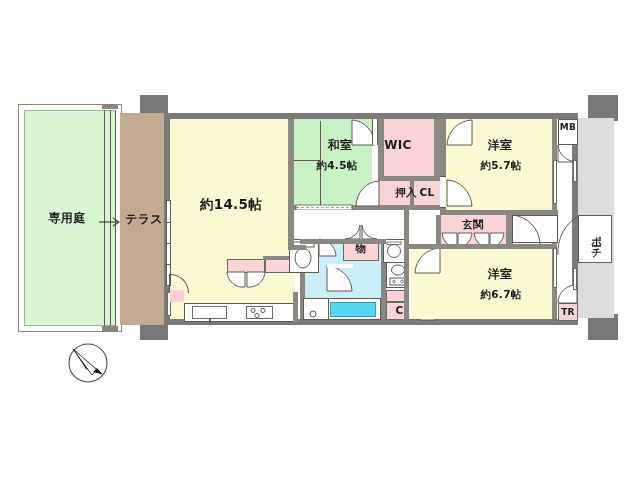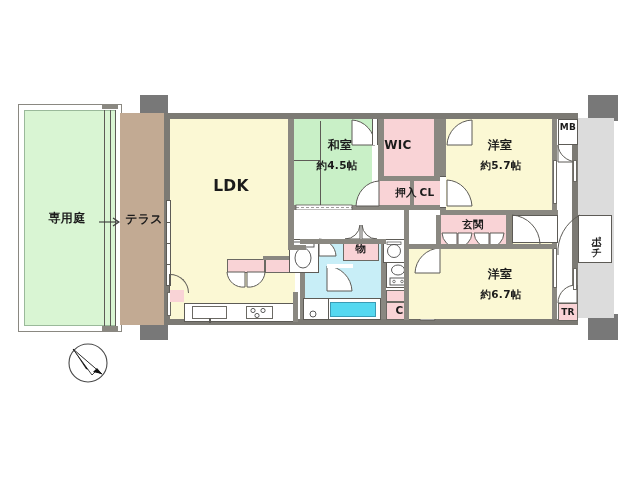--- a/index.html
+++ b/index.html
@@ -85,21 +85,21 @@
   <div class="lab l13" style="left:120px;top:213px;width:48px;">テラス</div>
 
   <div class="b wall" style="left:164px;top:113px;width:414px;height:6px;"></div>
   <div class="b wall" style="left:164px;top:319px;width:414px;height:6px;"></div>
   <div class="b wall" style="left:164px;top:113px;width:6px;height:212px;"></div>
   <div class="b wall" style="left:572px;top:113px;width:6px;height:212px;"></div>
 
   <div class="b fill-ldk" style="left:170px;top:119px;width:118px;height:200px;"></div>
 
   <div class="b fill-ldk" style="left:170px;top:240px;width:125px;height:79px;"></div>
-  <div class="lab l18" style="left:186px;top:178px;width:90px;">LDK</div>
+  <div class="lab l15" style="left:182px;top:197px;width:98px;">約14.5帖</div>
 
   <div class="b slide" style="left:166px;top:200px;width:5px;height:86px;"></div>
   <div class="b hair" style="left:166px;top:222px;width:5px;height:1px;"></div>
   <div class="b hair" style="left:166px;top:243px;width:5px;height:1px;"></div>
   <div class="b hair" style="left:166px;top:264px;width:5px;height:1px;"></div>
 
   <div class="b out-th" style="left:167px;top:292px;width:4px;height:24px;"></div>
 
   <div class="b fill-pink" style="left:170px;top:290px;width:14px;height:12px;"></div>
   <div class="arc arc-tr" style="left:170px;top:274px;width:18px;height:18px;"></div>

